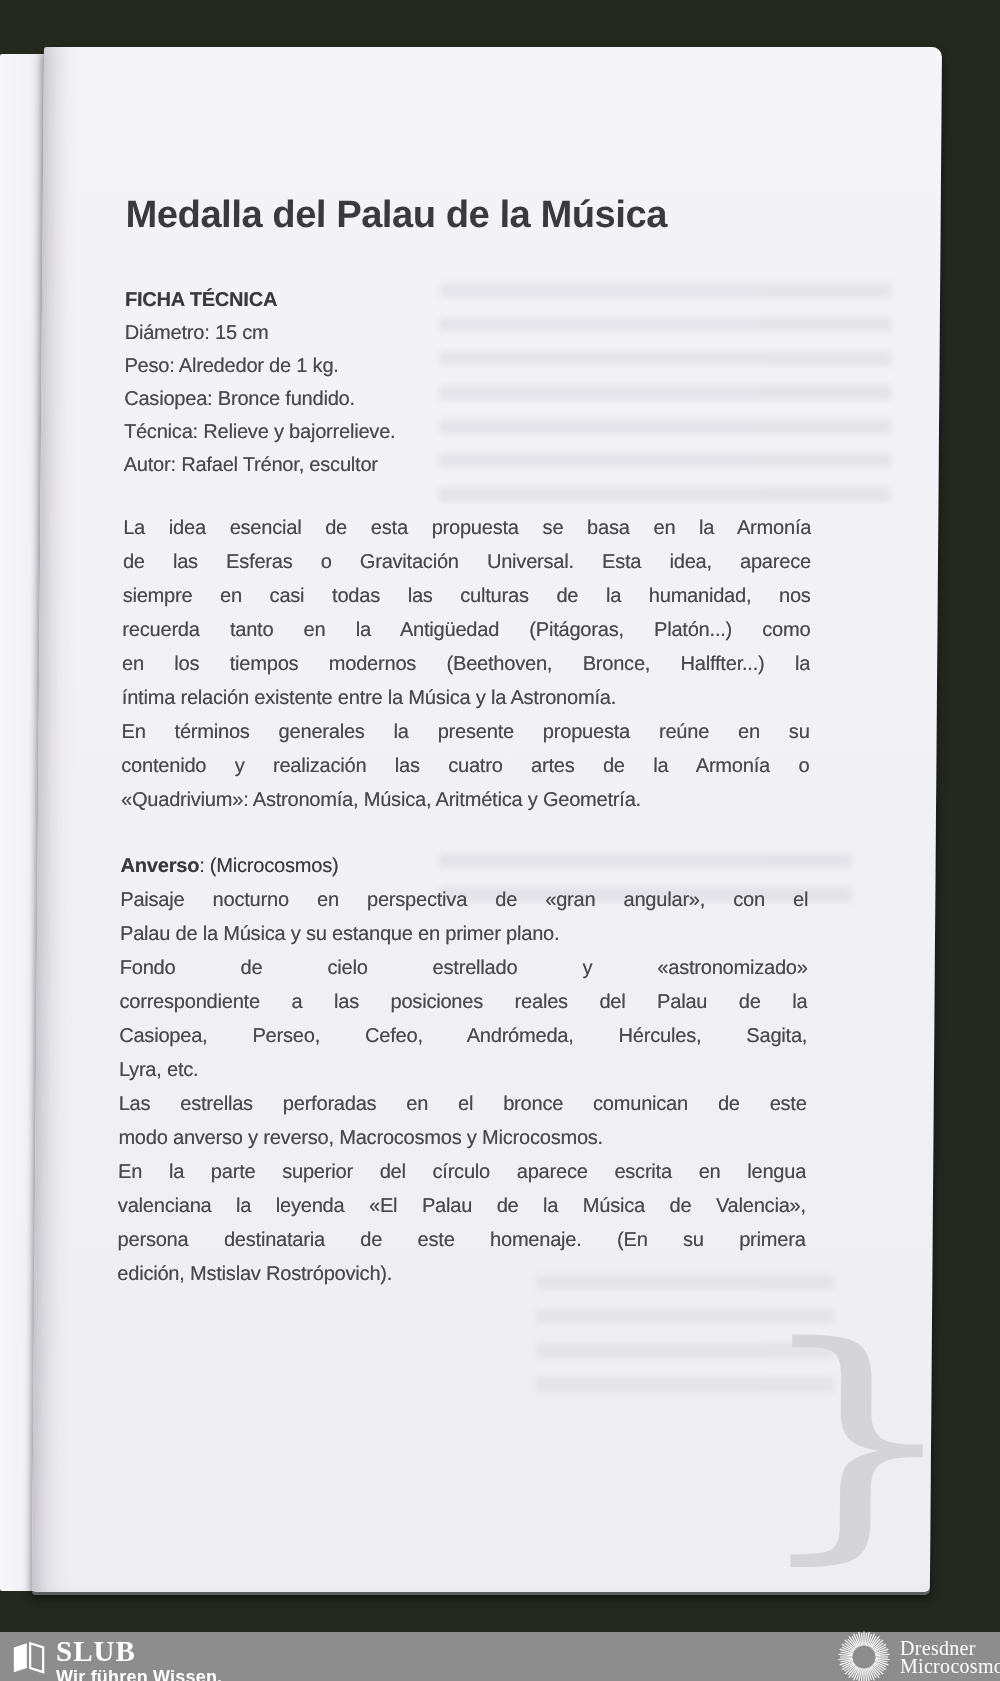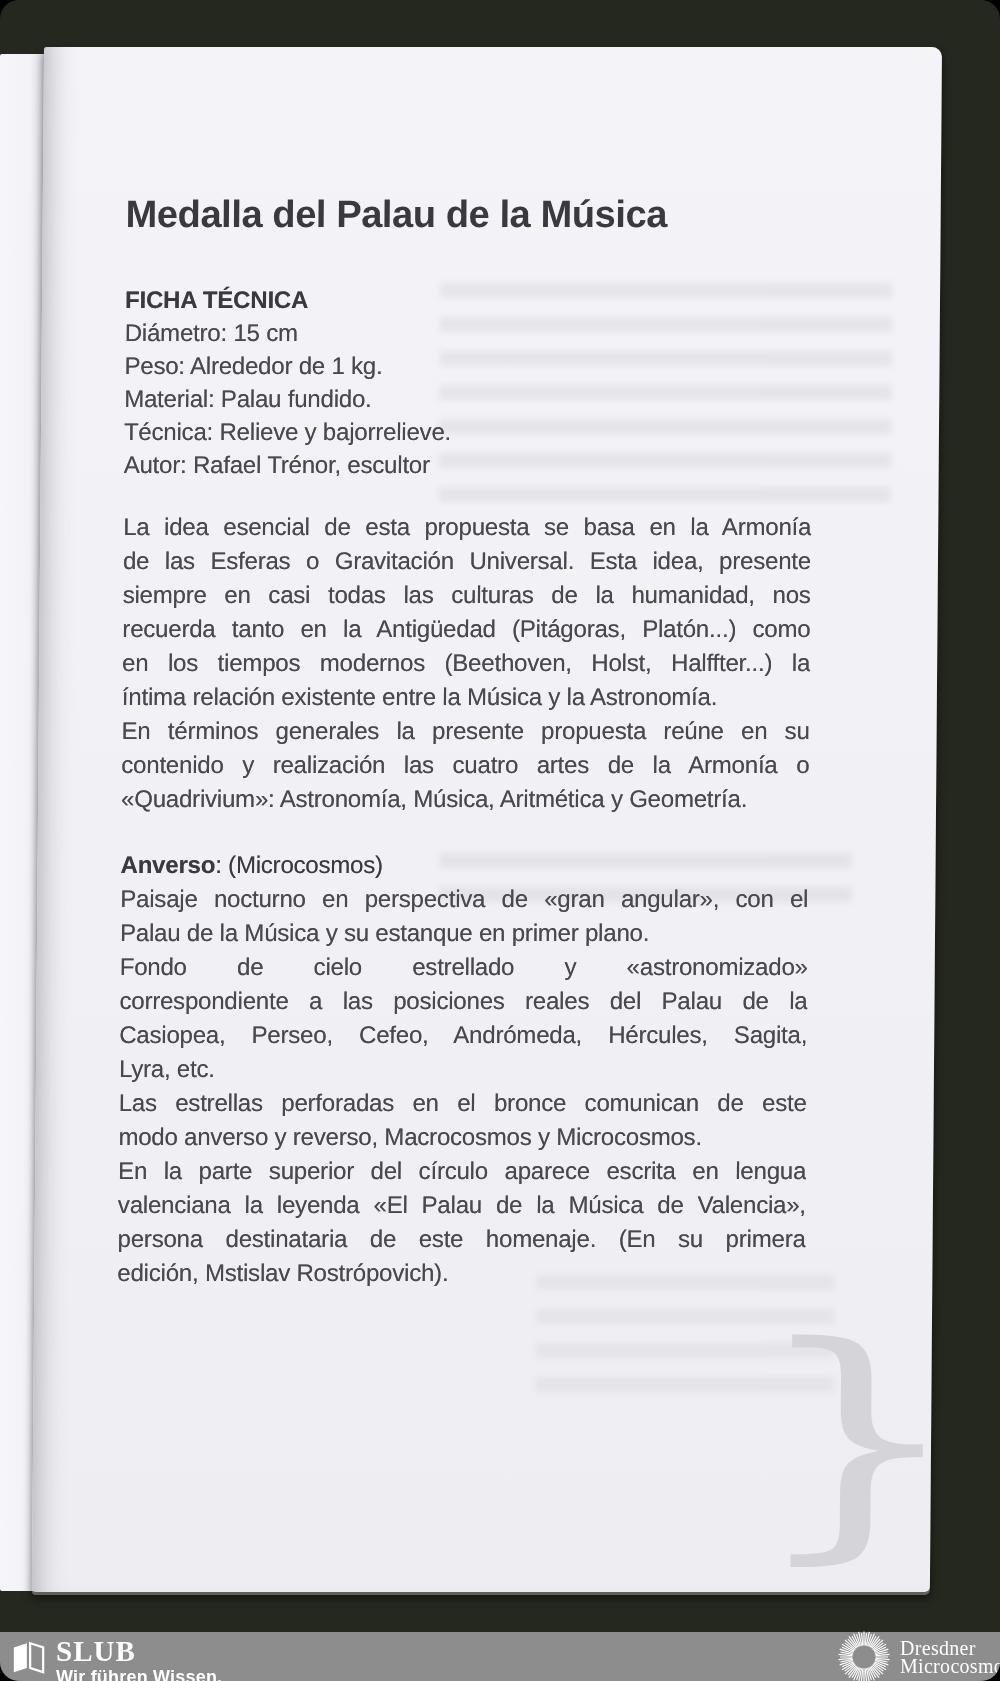--- a/index.html
+++ b/index.html
@@ -2,21 +2,21 @@
 <html style="--bg: #24281f; --page: #f1f0f4; --bar: #8d8d8d; --body: #49494d; --head: #3a3a3e; --brace: #d5d5d9;"><head>
 <meta charset="utf-8">
 <style>
   :root{
     --bg:#24281f; --page:#f1f0f4; --bar:#8d8d8d;
     --body:#49494d; --head:#3a3a3e; --brace:#d5d5d9; --white:#ffffff;
   }
   *{box-sizing:border-box; margin:0; padding:0;}
   html,body{background:#000;}
   body{width:1000px; height:1681px; position:relative; font-family:"Liberation Sans",sans-serif;}
-  .stage{position:absolute; inset:0; width:1000px; height:1681px; background:var(--bg); overflow:hidden;border-radius:19px;}
+  .stage{position:absolute; inset:0; width:1000px; height:1681px; background:var(--bg); overflow:hidden;}
 
   
   .facing{position:absolute; left:0; top:54px; width:47px; height:1537px;
     background:linear-gradient(90deg,#f7f6fa 0%,#f2f1f5 62%,#e2e1e7 90%,#c6c5cd 98%,#b0afb8 100%);
     border-radius:2px 0 0 2px;}
 
   
   .page{position:absolute; left:44px; top:47px; width:898px; height:1545px;
     background:linear-gradient(180deg,#f4f3f7 0%,#f1f0f4 55%,#eeedf1 100%);
     border-radius:3px 10px 5px 4px;
@@ -29,21 +29,21 @@
 
   .content{position:absolute; left:83px; top:0; width:688px;}
 
   h1.title{margin:144px 0 46px 0; font-size:38px; line-height:46px; font-weight:bold;
     letter-spacing:-0.4px; color:var(--head); white-space:nowrap;}
 
   .section{margin-top:29px;}
   .section:first-of-type{margin-top:0;}
   .section.anverso{margin-top:32px;}
 
-  .pline{font-size:24px; line-height:34px; color:var(--body); letter-spacing:-0.2px;
+  .pline{font-size:20px; line-height:34px; color:var(--body); letter-spacing:-0.2px;
     text-align:justify; text-align-last:justify; text-shadow:0 0 .5px rgba(73,73,77,.65);
     overflow:hidden; white-space:normal; height:34px;}
   .pline.left{text-align:left; text-align-last:left;}
   .section.plain .pline{line-height:33px; height:33px;}
   .heading{font-weight:normal; color:var(--head);}
   .heading b{font-weight:bold;}
 
   
   .smudge{position:absolute; filter:blur(3px); opacity:.5; pointer-events:none;
     background:repeating-linear-gradient(180deg, rgba(168,164,180,.34) 0 15px, rgba(0,0,0,0) 15px 34px);}
@@ -81,30 +81,30 @@
     <div class="smudge s2"></div>
     <div class="smudge s3"></div>
 
     <div class="content">
       <h1 class="title">Medalla del Palau de la Música</h1>
       <div id="sections">
           <section class="section plain">
             <div class="pline heading left"><b>FICHA TÉCNICA</b></div>
             <div class="pline left">Diámetro: 15 cm</div>
             <div class="pline left">Peso: Alrededor de 1 kg.</div>
-            <div class="pline left">Material: Palau fundido.</div>
+            <div class="pline left">Casiopea: Bronce fundido.</div>
             <div class="pline left">Técnica: Relieve y bajorrelieve.</div>
             <div class="pline left">Autor: Rafael Trénor, escultor</div>
           </section>
           <section class="section ">
             <div class="pline">La idea esencial de esta propuesta se basa en la Armonía</div>
-            <div class="pline">de las Esferas o Gravitación Universal. Esta idea, presente</div>
+            <div class="pline">de las Esferas o Gravitación Universal. Esta idea, aparece</div>
             <div class="pline">siempre en casi todas las culturas de la humanidad, nos</div>
             <div class="pline">recuerda tanto en la Antigüedad (Pitágoras, Platón...) como</div>
-            <div class="pline">en los tiempos modernos (Beethoven, Holst, Halffter...) la</div>
+            <div class="pline">en los tiempos modernos (Beethoven, Bronce, Halffter...) la</div>
             <div class="pline left">íntima relación existente entre la Música y la Astronomía.</div>
             <div class="pline">En términos generales la presente propuesta reúne en su</div>
             <div class="pline">contenido y realización las cuatro artes de la Armonía o</div>
             <div class="pline left">«Quadrivium»: Astronomía, Música, Aritmética y Geometría.</div>
           </section>
           <section class="section  anverso">
             <div class="pline heading left"><b>Anverso</b>: (Microcosmos)</div>
             <div class="pline">Paisaje nocturno en perspectiva de «gran angular», con el</div>
             <div class="pline left">Palau de la Música y su estanque en primer plano.</div>
             <div class="pline">Fondo de cielo estrellado y «astronomizado»</div>

